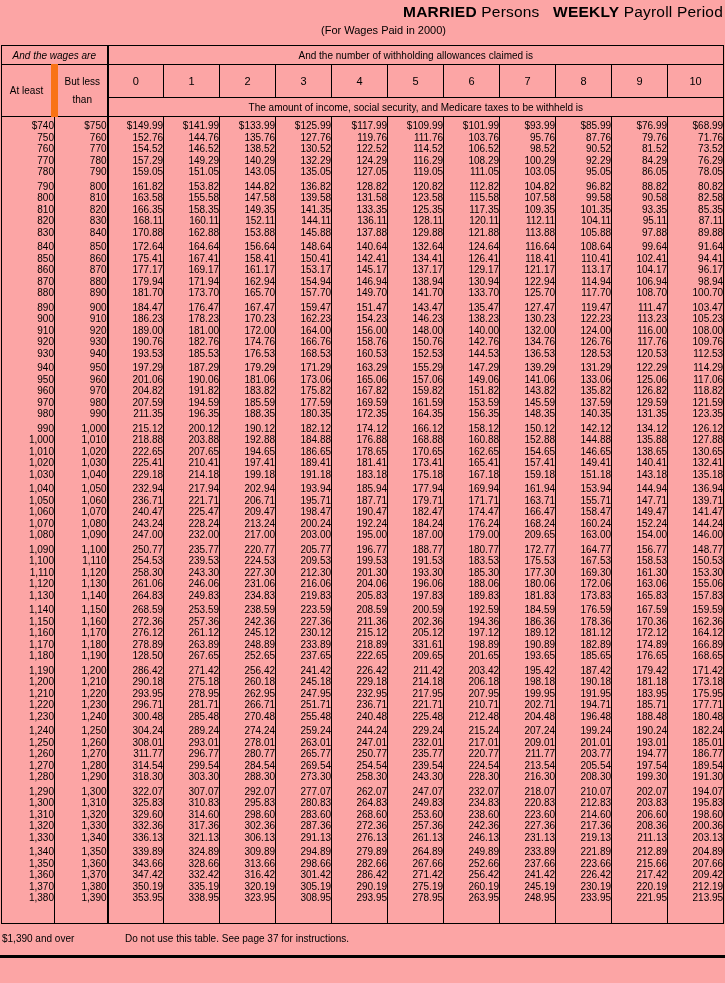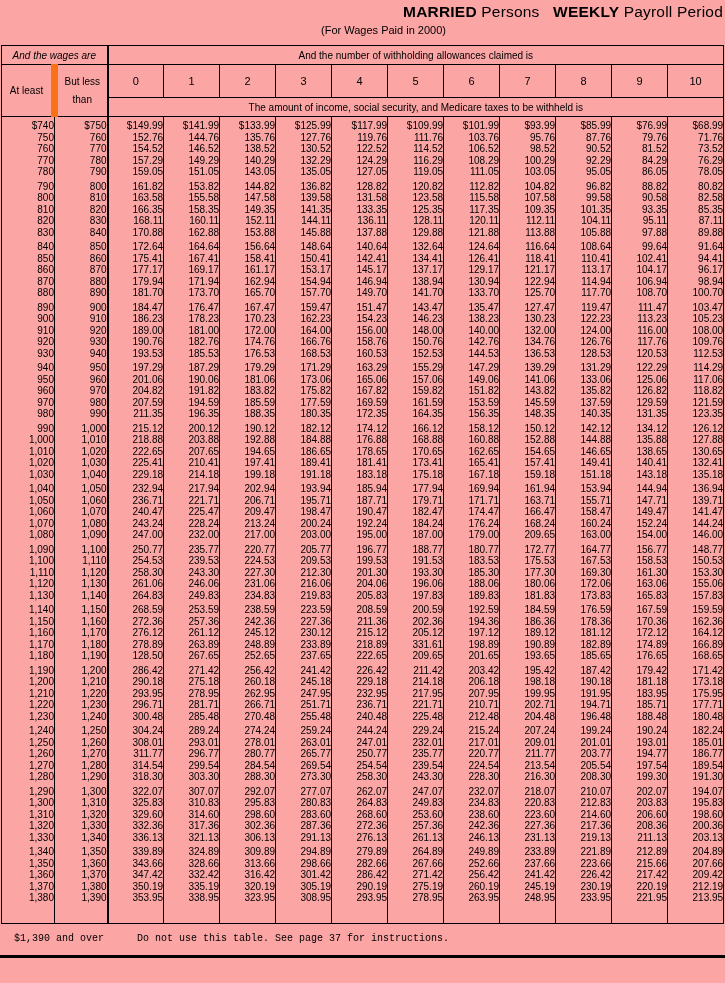--- a/index.html
+++ b/index.html
@@ -21,21 +21,21 @@
   .hdr-digit.first{border-left:2px solid #000;}
   .hdr-amount{border-bottom:1px solid #000;border-left:2px solid #000;text-align:center;font-size:10px;height:18px;}
   
   tbody td{height:11.5px;line-height:11.5px;text-align:right;white-space:nowrap;}
   td.col-atleast{font-weight:bold;padding-right:8px;}
   td.col-butless{font-weight:bold;padding-right:8px;border-left:1px solid #000;}
   td.col-data{padding-right:7px;border-left:1px solid #000;}
   td.col-data.first{border-left:2px solid #000;}
   tr.block-start td{padding-top:3px;}
   tr.blank-row td{height:19px;}
-  .footer-line{position:absolute;top:933px;left:12px;width:592px;height:14px;font-size:10px;font-family:Liberation Mono, monospace;}
+  .footer-line{position:absolute;top:933px;left:0;width:592px;height:14px;font-size:10px;}
   .footer-over{position:absolute;left:2px;top:0;}
   .footer-instr{position:absolute;left:125px;top:0;}
   .thick-rule{position:absolute;top:955px;left:0;width:725px;height:3px;background:#000;}
 </style>
 </head>
 <body>
 
 <div class="page">
 
   <div class="title"><span class="b">MARRIED</span>&nbsp;<span>Persons</span>&nbsp;&nbsp;&nbsp;<span class="b">WEEKLY</span>&nbsp;<span>Payroll Period</span></div>

